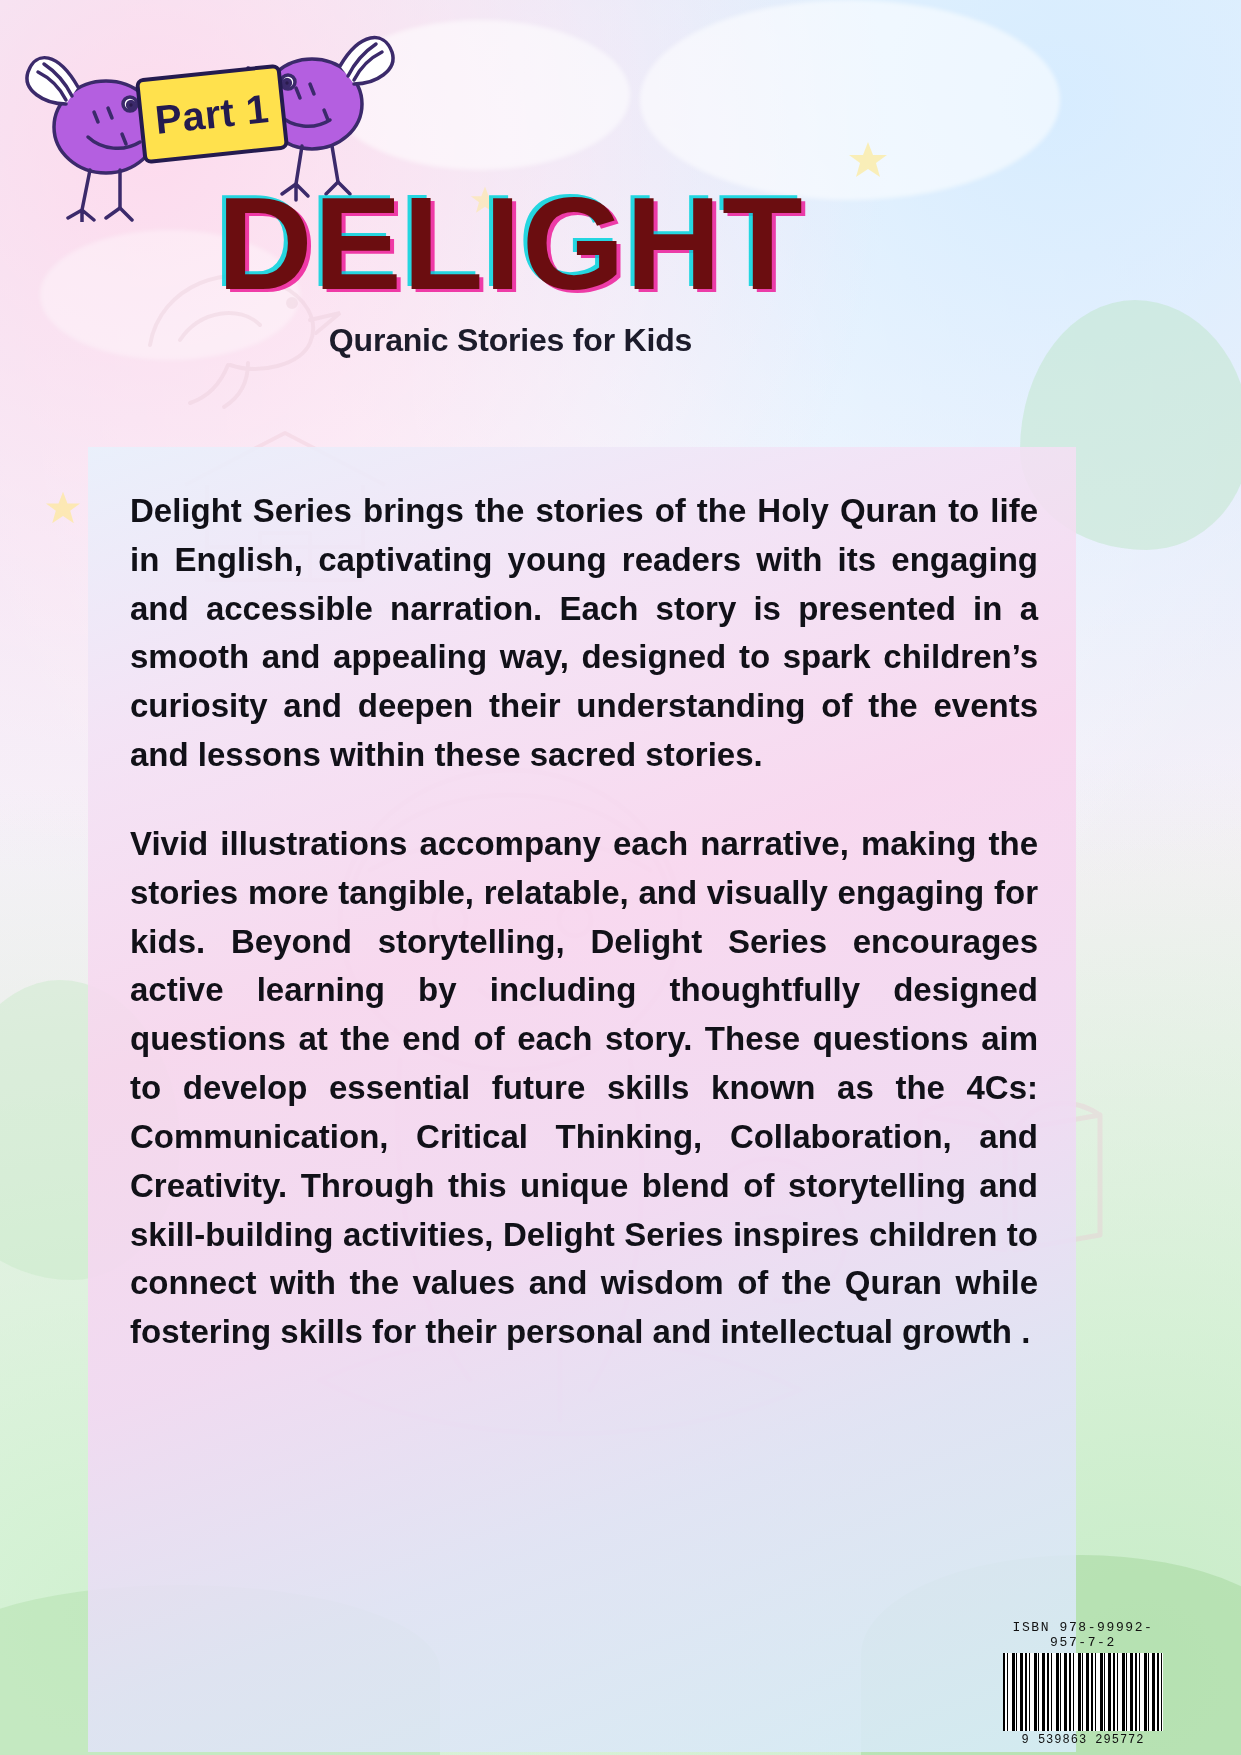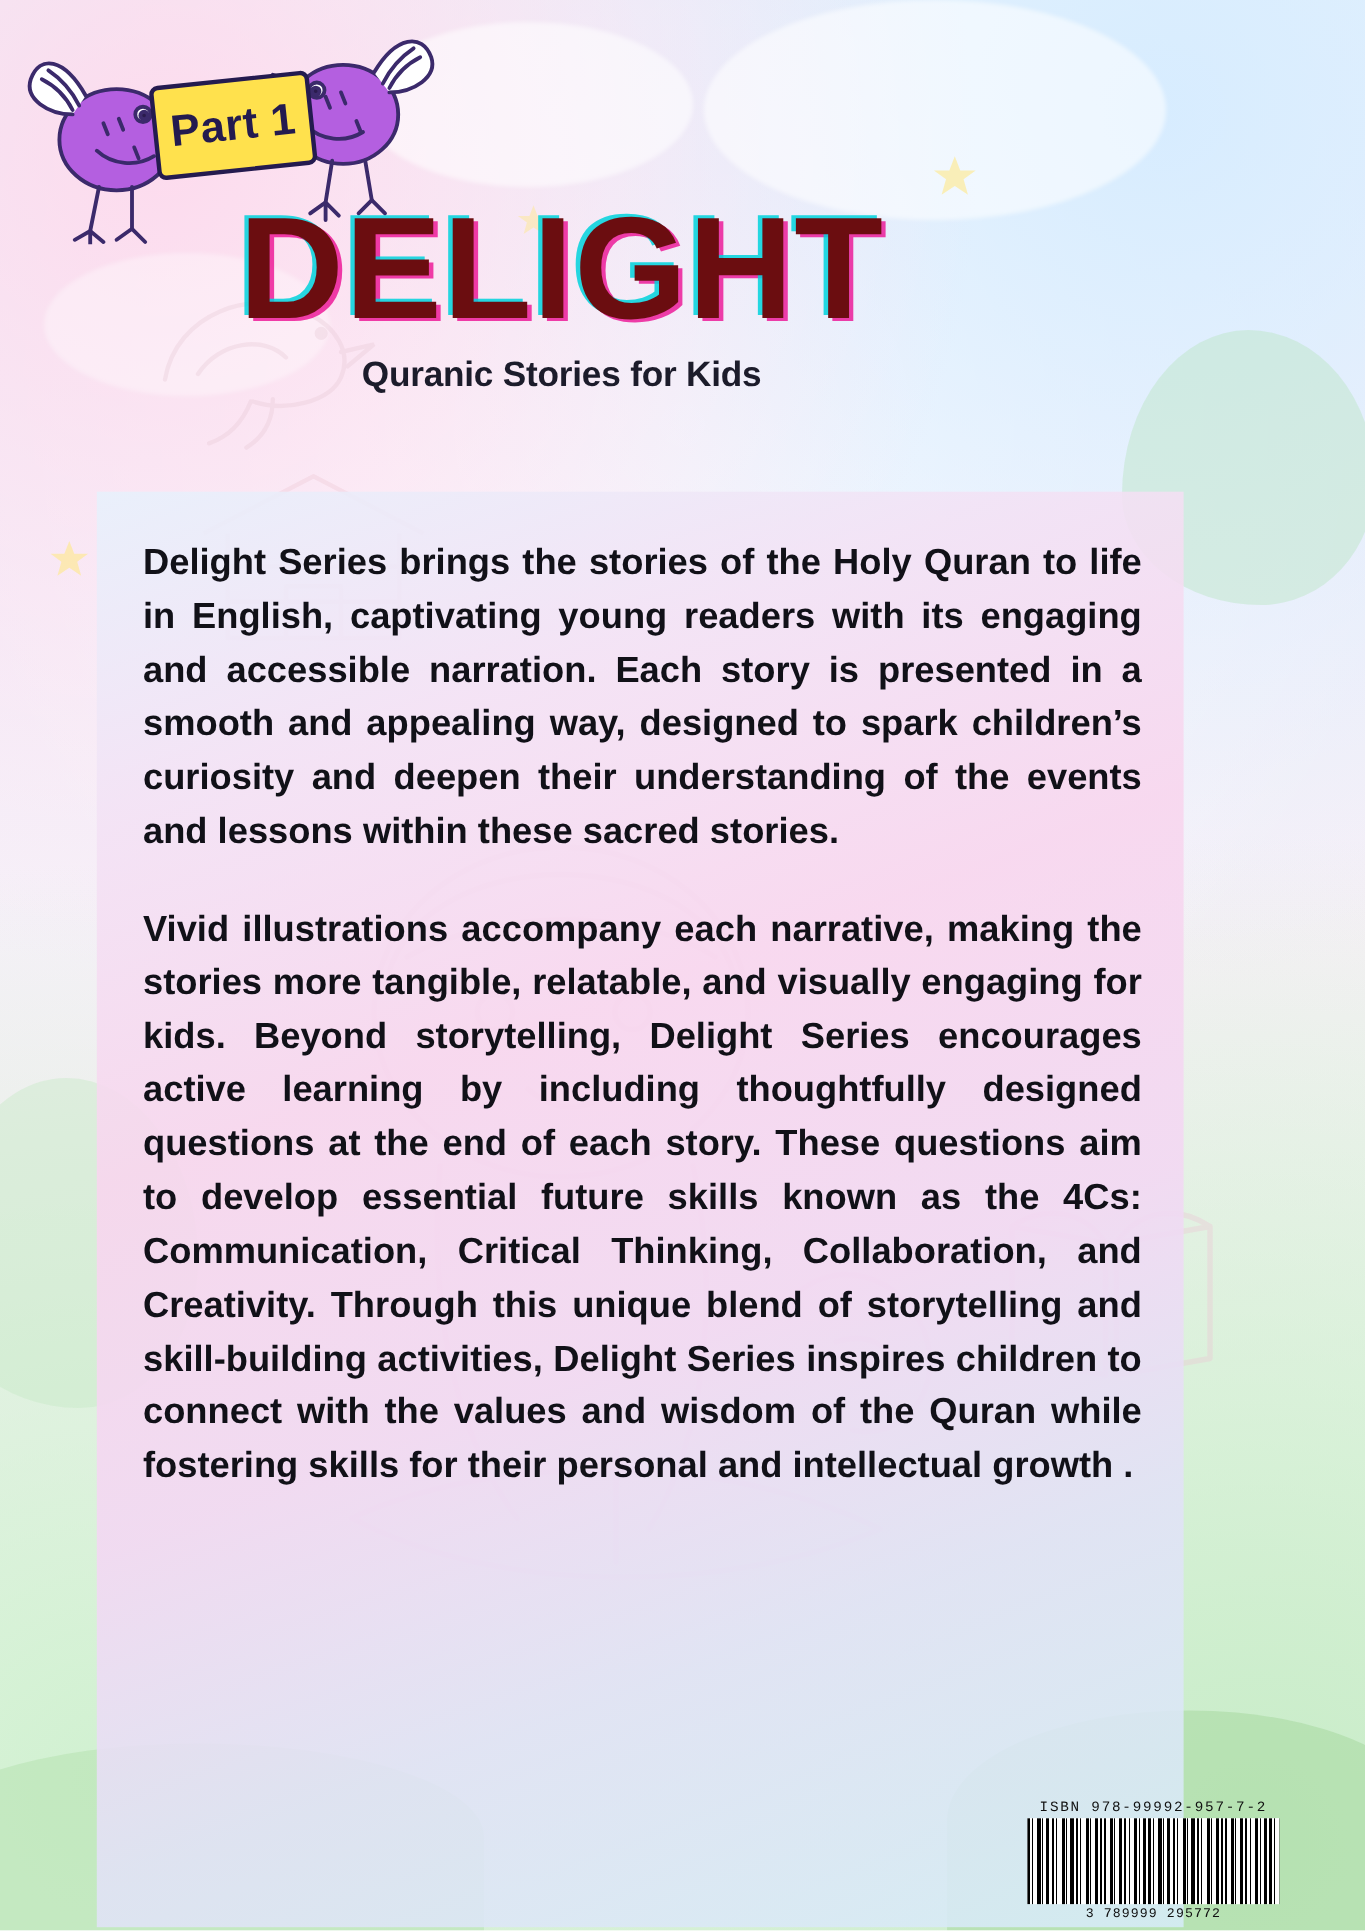--- a/index.html
+++ b/index.html
@@ -147,21 +147,21 @@
   }
   .panel p.last {
     text-align: justify;
   }
 
   
   .barcode-wrap {
     position: absolute;
     right: 78px;
     bottom: 8px;
-    width: 229px;
+    width: 160px;
     text-align: center;
   }
   .isbn-text {
     font-family: "Liberation Mono", monospace;
     font-size: 13px;
     letter-spacing: 1.6px;
     color: #111;
     margin-bottom: 3px;
   }
   .barcode-bars {
@@ -305,16 +305,16 @@
   </div>
 
   <div class="panel">
     <p>Delight Series brings the stories of the Holy Quran to life in English, captivating young readers with its engaging and accessible narration. Each story is presented in a smooth and appealing way, designed to spark children’s curiosity and deepen their understanding of the events and lessons within these sacred stories.</p>
     <p class="last">Vivid illustrations accompany each narrative, making the stories more tangible, relatable, and visually engaging for kids. Beyond storytelling, Delight Series encourages active learning by including thoughtfully designed questions at the end of each story. These questions aim to develop essential future skills known as the 4Cs: Communication, Critical Thinking, Collaboration, and Creativity. Through this unique blend of storytelling and skill-building activities, Delight Series inspires children to connect with the values and wisdom of the Quran  while  fostering skills for  their personal and intellectual growth .</p>
   </div>
 
   <div class="barcode-wrap">
     <div class="isbn-text">ISBN 978-99992-957-7-2</div>
     <div class="barcode-bars"></div>
-    <div class="barcode-digits">3 789999 295772</div>
+    <div class="barcode-digits">9 539863 295772</div>
   </div>
 
 </div>
 
 </body></html>

